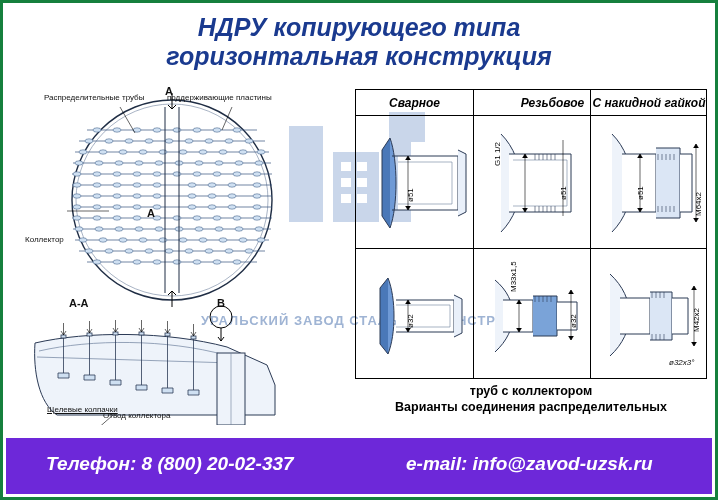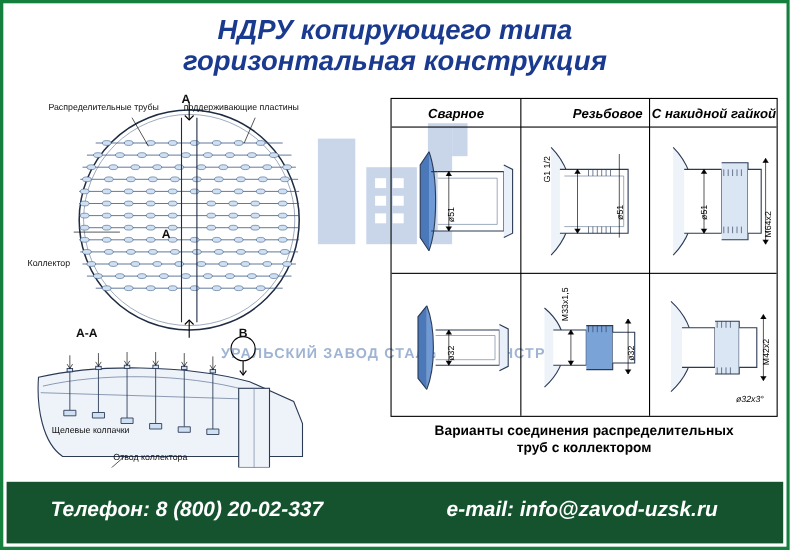--- a/index.html
+++ b/index.html
@@ -23,21 +23,21 @@
     color:#1a3a8f;
     font-style:italic;
     font-weight:bold;
     font-size:25px;
     line-height:29px;
     letter-spacing:0px;
   }
   
   .footer{
     position:absolute;left:3px;right:3px;bottom:3px;height:56px;
-    background:#14532d;
+    background:#6d28d9;
     color:#fff;
   }
   .footer .phone{
     position:absolute;left:40px;top:15px;
     font-size:19px;font-weight:bold;font-style:italic;
   }
   .footer .mail{
     position:absolute;left:400px;top:15px;
     font-size:19px;font-weight:bold;font-style:italic;
   }
@@ -397,21 +397,21 @@
       </g>
     </svg>
 
     <div class="lbl" style="left:27px;top:8px;">Распределительные трубы</div>
     <div class="lbl" style="left:150px;top:8px;">поддерживающие пластины</div>
     <div class="lbl" style="left:8px;top:150px;">Коллектор</div>
     <div class="lbl lbl-b" style="left:148px;top:0px;">А</div>
     <div class="lbl lbl-b" style="left:130px;top:122px;">А</div>
     <div class="lbl lbl-b" style="left:52px;top:212px;">А-А</div>
     <div class="lbl lbl-b" style="left:200px;top:212px;">В</div>
-    <div class="lbl" style="left:30px;top:302px;">Щелевые колпачки</div>
+    <div class="lbl" style="left:30px;top:320px;text-decoration:underline;">Щелевые колпачки</div>
     <div class="lbl" style="left:86px;top:326px;">Отвод коллектора</div>
   </div>
 
   <div class="tbl">
     <div class="row-h"></div>
     <div class="hcell" style="left:0;width:117px;">Сварное</div>
     <div class="hcell" style="left:117px;width:117px;margin-left:21px;">Резьбовое</div>
     <div class="hcell" style="left:234px;width:118px;">С накидной гайкой</div>
 
     <div class="vdiv" style="left:117px;"></div>
@@ -572,22 +572,22 @@
           <path d="M95.5 32 L98 28 L100.5 32"></path>
             <path d="M95.5 84 L98 88 L100.5 84"></path>
         </g>
       </svg>
       <div class="dim-v" style="left:96px;top:74px;">M42x2</div>
       <div class="dim" style="left:73px;top:100px;font-style:italic;">ø32x3°</div>
     </div>
   </div>
 
   <div class="cap">
+    <div>труб с коллектором</div>
     <div>Варианты соединения распределительных</div>
-    <div>труб с коллектором</div>
   </div>
 
   <div class="footer">
     <div class="phone">Телефон: 8 (800) 20-02-337</div>
     <div class="mail">e-mail: info@zavod-uzsk.ru</div>
   </div>
 
 </div>
 
 </body></html>

